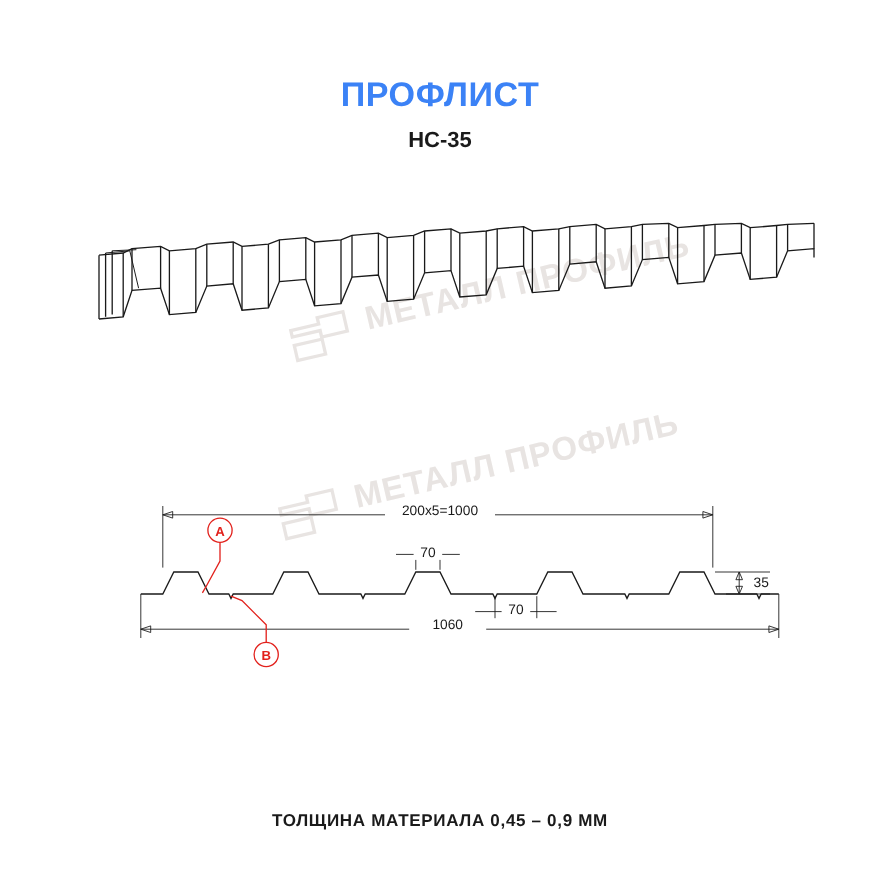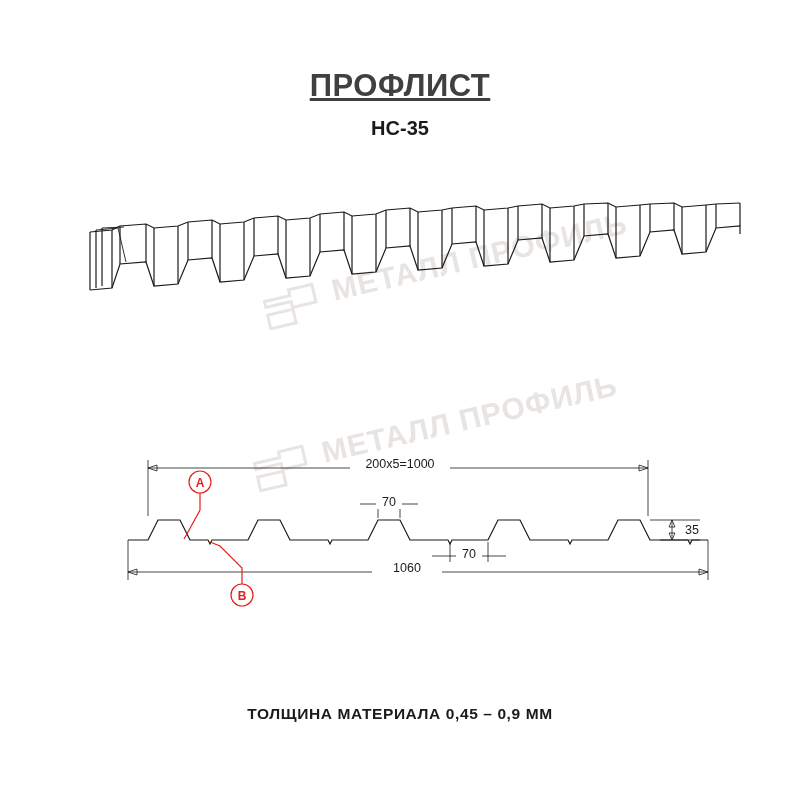--- a/index.html
+++ b/index.html
@@ -22,36 +22,35 @@
   }
   .title {
     position: absolute;
     top: 68px;
     left: 0;
     width: 800px;
     text-align: center;
     font-size: 31px;
     font-weight: bold;
     letter-spacing: 0.5px;
-    color: #404040;
-    text-decoration: underline;
+    color: #3b82f6;
   }
   .subtitle {
     position: absolute;
     top: 117px;
     left: 0;
     width: 800px;
     text-align: center;
     font-size: 20px;
     font-weight: bold;
     color: #1a1a1a;
   }
   .footer {
     position: absolute;
-    top: 705px;
+    top: 738px;
     left: 0;
     width: 800px;
     text-align: center;
     font-size: 15.5px;
     font-weight: bold;
     letter-spacing: 0.6px;
     color: #1a1a1a;
   }
   .iso-wrap {
     position: absolute;

